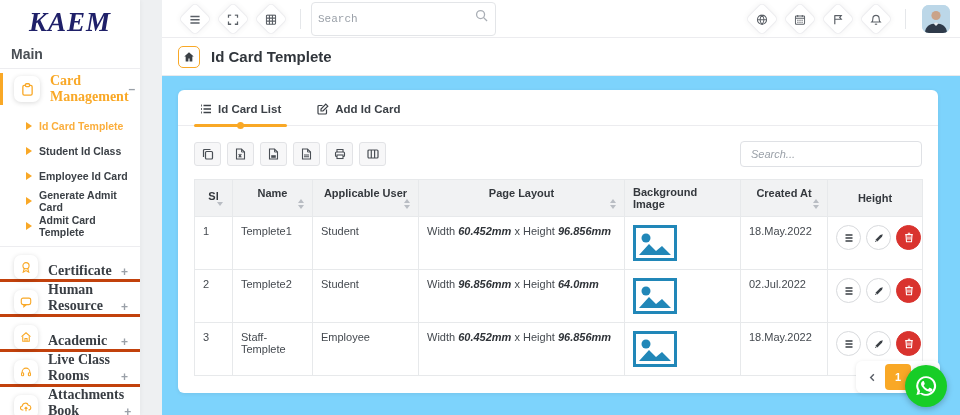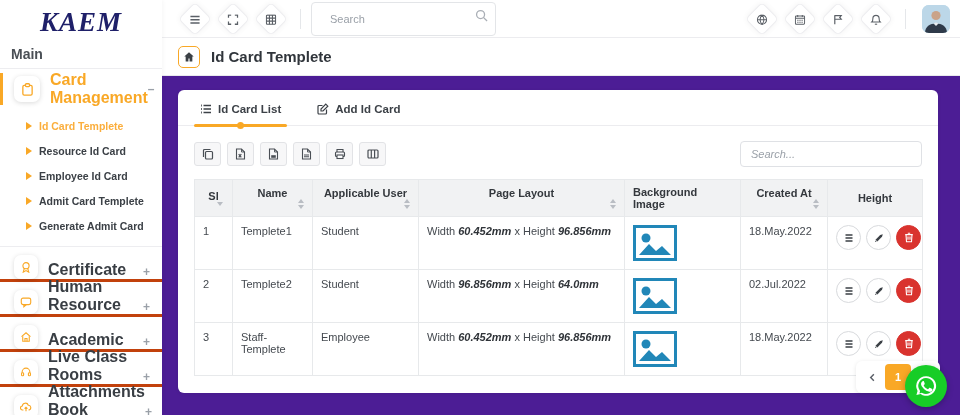--- a/index.html
+++ b/index.html
@@ -1,58 +1,58 @@
 <!DOCTYPE html>
 <html><head>
 <meta charset="utf-8">
 <style>
   * { margin:0; padding:0; box-sizing:border-box; }
   html,body { width:960px; height:415px; overflow:hidden; }
   body { font-family:"Liberation Sans", sans-serif; background:#eef0f2; position:relative; color:#3b4046; }
   svg { display:block; }
 
   
-  .sidebar { position:absolute; left:0; top:0; width:162px; height:415px; background:#fff; box-shadow:1px 0 4px rgba(0,0,0,.04); z-index:5; }
+  .sidebar { position:absolute; left:0; top:0; width:140px; height:415px; background:#fff; box-shadow:1px 0 4px rgba(0,0,0,.04); z-index:5; }
   .logo { height:40px; display:flex; align-items:center; justify-content:center; padding-top:4px; }
   .logo-text { font-family:"Liberation Serif", serif; font-style:italic; font-weight:bold; font-size:27px; color:#1f2069; letter-spacing:1px; }
   .main-label { font-size:14px; font-weight:bold; color:#4a4f55; margin:6px 0 6px 11px; }
   .side-divider { border-top:1px solid #ededf0; }
   .group-row { position:relative; display:flex; align-items:center; height:40px; padding:0 12px 0 14px; }
   .group-row.active::before { content:""; position:absolute; left:0; top:4px; bottom:4px; width:3px; background:#f9a826; }
   .icon-box { width:26px; height:26px; border-radius:7px; background:#fff; box-shadow:0 1px 5px rgba(0,0,0,.15); display:flex; align-items:center; justify-content:center; color:#f9a826; flex:0 0 auto; }
-  .group-label { font-size:16px; font-weight:bold; margin-left:10px; flex:1; color:#393e44; }
+  .group-label { font-size:14px; font-weight:bold; margin-left:10px; flex:1; color:#393e44;font-family:Liberation Serif, serif; }
   .group-row.active .group-label { color:#f9a826; }
   .expander { font-size:12px; color:#9aa0a8; font-weight:bold; }
   .submenu { padding:4px 0 8px 26px; }
   .subitem { display:flex; align-items:center; height:25px; cursor:pointer; }
   .tri { width:0; height:0; border-top:4px solid transparent; border-bottom:4px solid transparent; border-left:6px solid #f9a826; margin-right:7px; }
   .subitem-label { font-size:10.5px; font-weight:bold; color:#3b4046; }
   .subitem.active .subitem-label { color:#fbae3c; }
   .menu-row { display:flex; align-items:flex-end; height:35px; padding:0 12px 0 14px; border-bottom:3px solid #c2410c; }
   .menu-row .icon-box { width:24px; height:24px; }
 
   
   .topbar { position:absolute; left:162px; top:0; right:0; height:38px; background:#fff; border-bottom:1px solid #ececef; display:flex; align-items:center; padding:0 10px 0 14px; z-index:4; }
   .diamond { width:24px; height:24px; border:1px solid #ededf0; border-radius:5px; background:#fff; box-shadow:0 0 6px rgba(0,0,0,.06); transform:rotate(45deg); display:flex; align-items:center; justify-content:center; margin:0 7px; cursor:pointer; }
   .diamond > * { transform:rotate(-45deg); color:#5b6067; }
   .vdiv { width:1px; height:20px; background:#e5e7ea; margin:0 10px; }
   .search-wrap { position:relative; }
-  .search-input { width:185px; height:34px; border:1px solid #e3e5e8; border-radius:4px; font-size:11px; padding:0 28px 0 18px; color:#3b4046; outline:none; font-family:Liberation Sans, sans-serif; }
+  .search-input { width:185px; height:34px; border:1px solid #e3e5e8; border-radius:4px; font-size:11px; padding:0 28px 0 6px; color:#3b4046; outline:none; font-family:Liberation Mono, monospace; }
   .search-input::placeholder { color:#9aa0a8; }
   .search-icon-abs { position:absolute; right:8px; top:7px; color:#a9aeb5; }
   .topbar-right { margin-left:auto; display:flex; align-items:center; }
   .avatar { width:28px; height:28px; border-radius:7px; overflow:hidden; margin-left:6px; cursor:pointer; background:#bcd7e8; }
 
   
   .breadcrumb { position:absolute; left:162px; top:38px; right:0; height:38px; background:#fff; border-bottom:1px solid #e9eaed; display:flex; align-items:center; padding:0 16px; z-index:4; }
   .home-btn { width:22px; height:22px; border:1px solid #f9a826; border-radius:5px; background:#fff; display:flex; align-items:center; justify-content:center; color:#3b4046; cursor:pointer; }
   .page-title { font-size:15px; font-weight:bold; color:#30353b; margin-left:11px; }
 
   
-  .main { position:absolute; left:162px; top:76px; right:0; bottom:0; background:#4c1d95; }
+  .main { position:absolute; left:162px; top:76px; right:0; bottom:0; background:#7dd3fc; }
   .card { position:absolute; left:16px; top:14px; width:760px; height:303px; background:#fff; border-radius:6px; box-shadow:0 1px 4px rgba(0,0,0,.07); }
   .tabs { display:flex; gap:36px; padding:13px 22px 0 22px; border-bottom:1px solid #ececef; }
   .tab { font-size:11.5px; font-weight:bold; color:#3c4147; display:flex; align-items:center; gap:6px; padding-bottom:10px; position:relative; cursor:pointer; }
   .tab.active::after { content:""; position:absolute; left:-6px; right:-6px; bottom:-2px; height:3px; border-radius:2px; background:#f9a826; }
   .tab.active::before { content:""; position:absolute; left:50%; bottom:-4px; width:7px; height:7px; margin-left:-4px; border-radius:50%; background:#f9a826; z-index:1; }
   .card-toolbar { display:flex; align-items:center; padding:15px 16px 10px 16px; }
   .export-btn { width:27px; height:24px; background:#f7f7f8; border:1px solid #e2e3e6; border-radius:3px; display:flex; align-items:center; justify-content:center; color:#4a4f55; margin-right:6px; cursor:pointer; }
   .tbl-search { margin-left:auto; width:182px; height:26px; border:1px solid #dfe1e5; border-radius:4px; font-size:11px; padding:0 10px; outline:none; color:#3b4046; font-family:"Liberation Sans", sans-serif;font-style:italic; }
   .tbl-search::placeholder { color:#9aa0a8; }
 
@@ -100,33 +100,33 @@
     <span class="expander">–</span>
   </div>
 
   <div class="submenu">
     <div class="subitem active">
       <span class="tri"></span>
       <span class="subitem-label">Id Card Templete</span>
     </div>
     <div class="subitem">
       <span class="tri"></span>
-      <span class="subitem-label">Resource Id Card</span>
+      <span class="subitem-label">Student Id Class</span>
     </div>
     <div class="subitem">
       <span class="tri"></span>
       <span class="subitem-label">Employee Id Card</span>
     </div>
     <div class="subitem">
       <span class="tri"></span>
-      <span class="subitem-label">Admit Card Templete</span>
+      <span class="subitem-label">Generate Admit Card</span>
     </div>
     <div class="subitem">
       <span class="tri"></span>
-      <span class="subitem-label">Generate Admit Card</span>
+      <span class="subitem-label">Admit Card Templete</span>
     </div>
   </div>
 
   <div class="side-divider"></div>
 
   <div class="menu-row">
     <span class="icon-box">
       <svg width="12" height="12" viewBox="0 0 14 14" fill="none" stroke="currentColor" stroke-width="1.3">
           <circle cx="7" cy="5.5" r="3.6"></circle>
           <path d="M5 8.6 3.8 13l3.2-1.8L10.2 13 9 8.6"></path>

